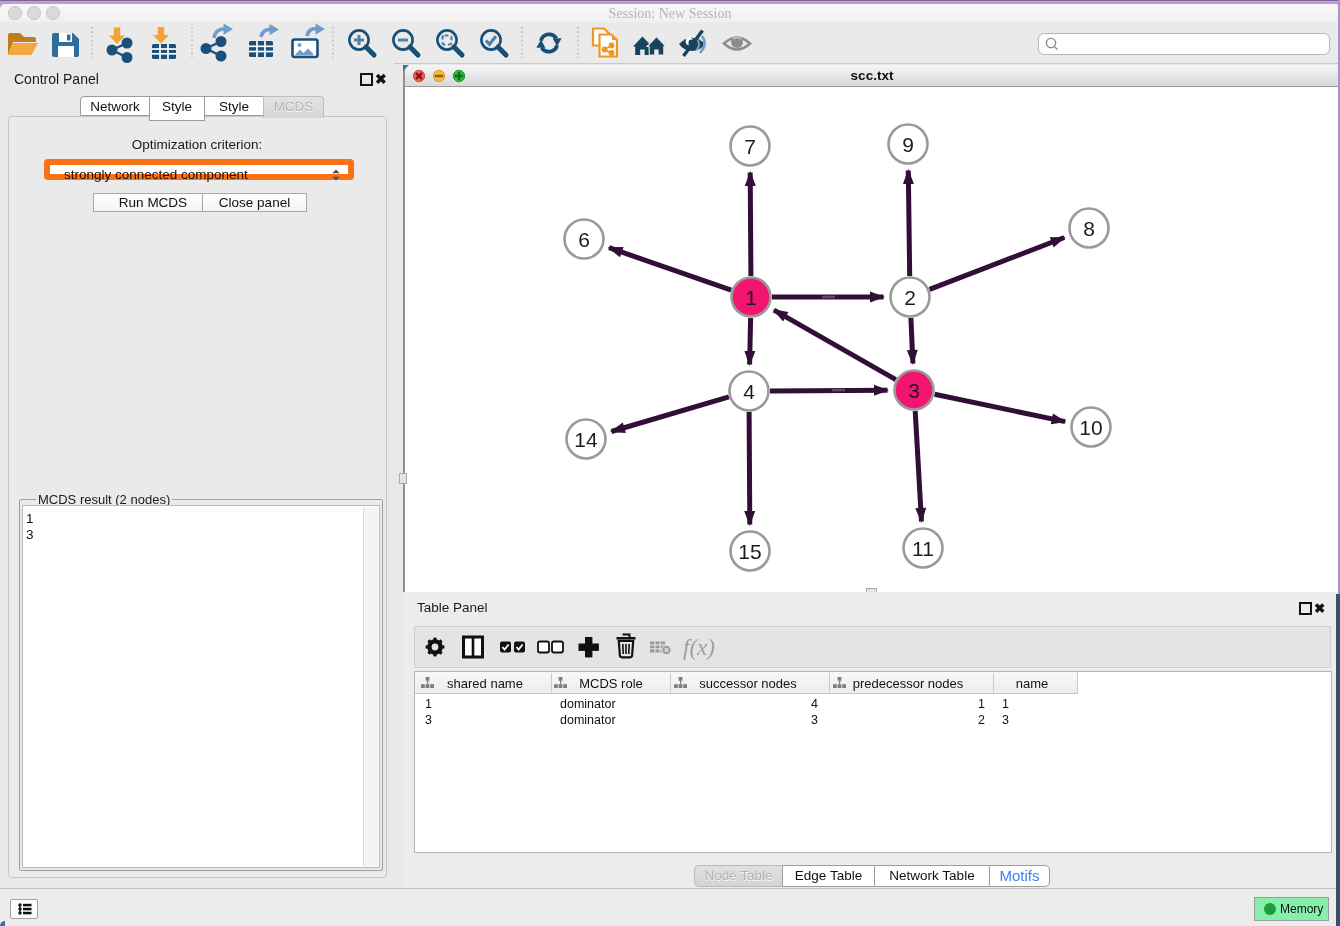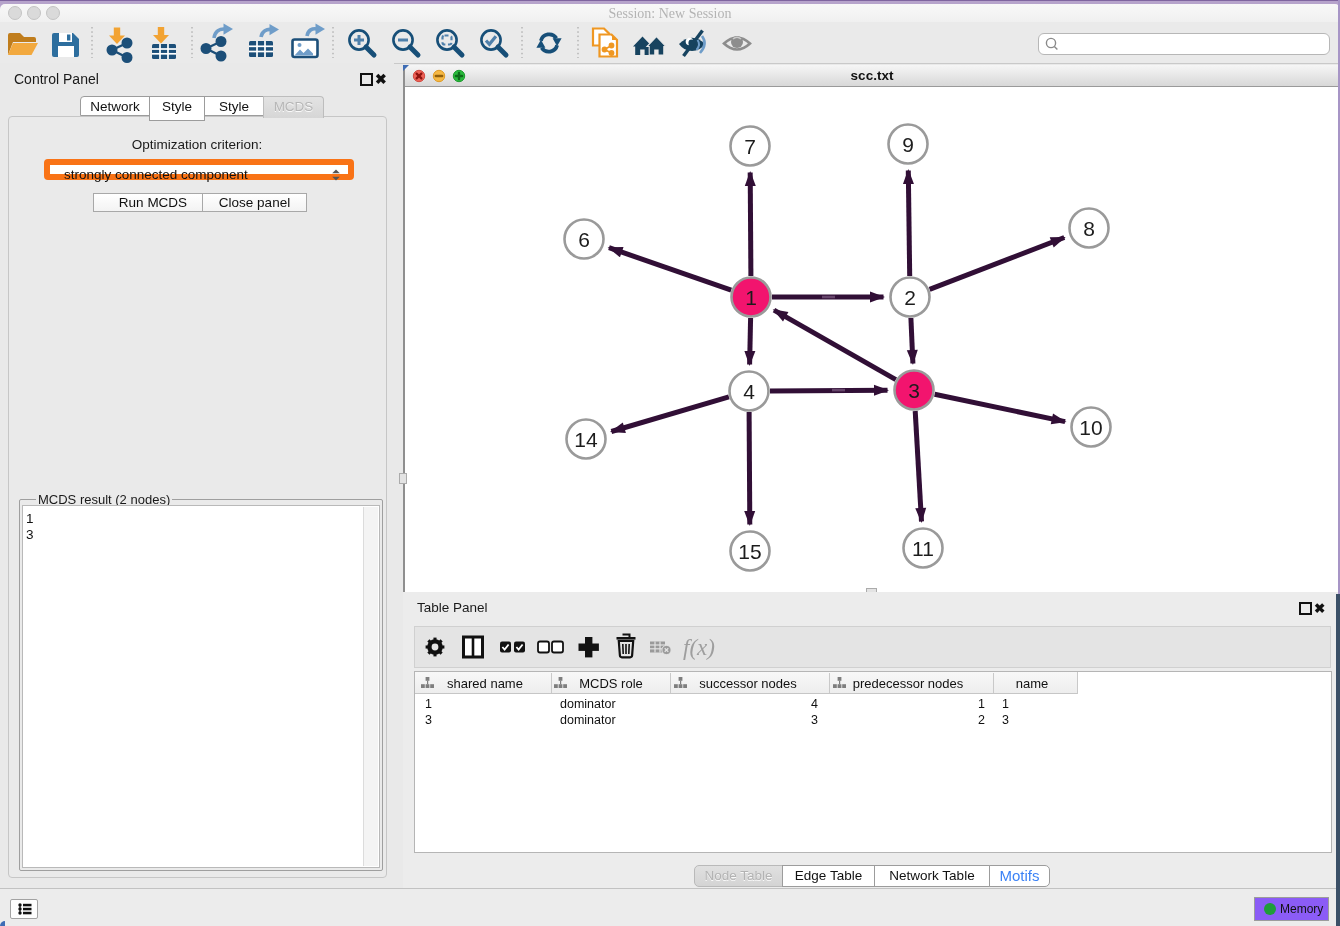--- a/index.html
+++ b/index.html
@@ -414,19 +414,19 @@
         <rect x="8.5" y="4" width="1" height="10"></rect>
         <circle cx="9" cy="5" r="1.7"></circle>
         <circle cx="9" cy="9" r="1.7"></circle>
         <circle cx="9" cy="13" r="1.7"></circle>
     <rect x="12" y="3.8" width="8.5" height="2.5"></rect>
         <rect x="12" y="7.8" width="8.5" height="2.5"></rect>
         <rect x="12" y="11.8" width="8.5" height="2.5"></rect>
       </g>
   </svg>
 </div>
-<div class="abs" style="left:1254px;top:897px;width:75px;height:24px;background:#8b5cf6;border:1px solid #9c9c9c;box-sizing:border-box;">
+<div class="abs" style="left:1254px;top:897px;width:75px;height:24px;background:#86efac;border:1px solid #9c9c9c;box-sizing:border-box;">
   <div style="position:absolute;left:9px;top:5px;width:12px;height:12px;border-radius:50%;background:#1f9d3a;"></div>
   <div style="position:absolute;left:25px;top:4px;font-size:12px;color:#111;">Memory</div>
 </div>
 <div class="abs" style="left:1338px;top:0;width:2px;height:594px;background:#a795c6;"></div>
 <div class="abs" style="left:1336px;top:594px;width:4px;height:332px;background:#3b5067;"></div>
 <div class="abs" style="left:0;top:921px;width:5px;height:5px;background:#3f6db5;border-radius:5px 0 0 0;"></div>
 
 </body></html>

